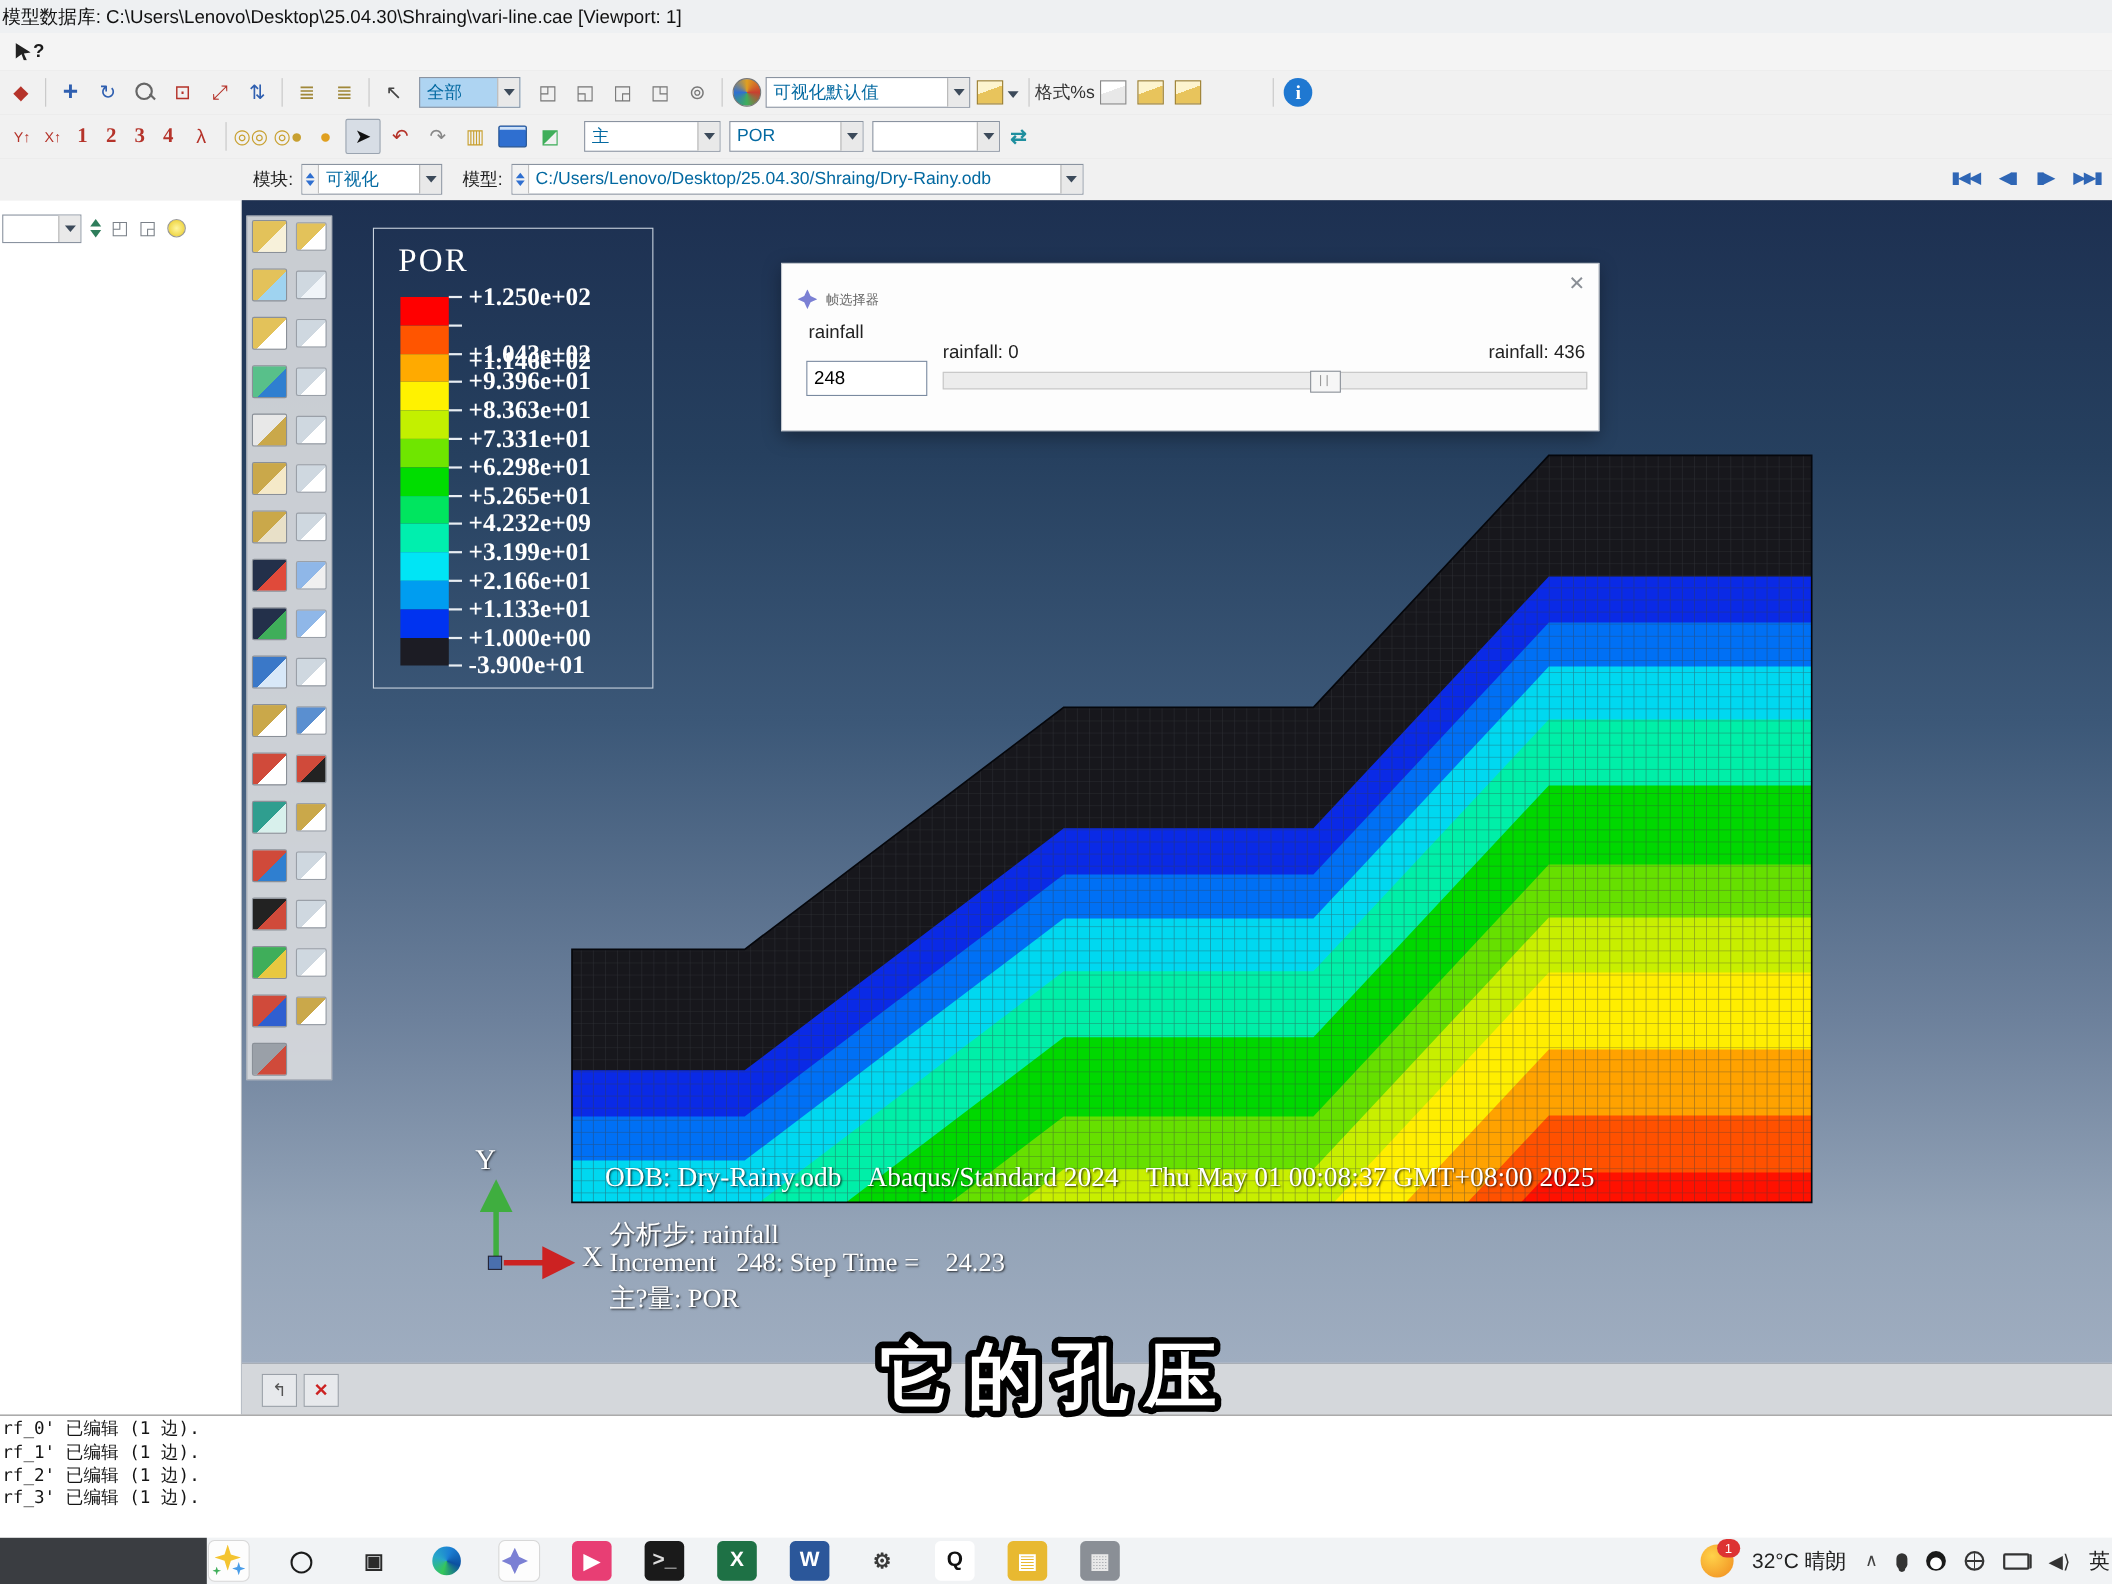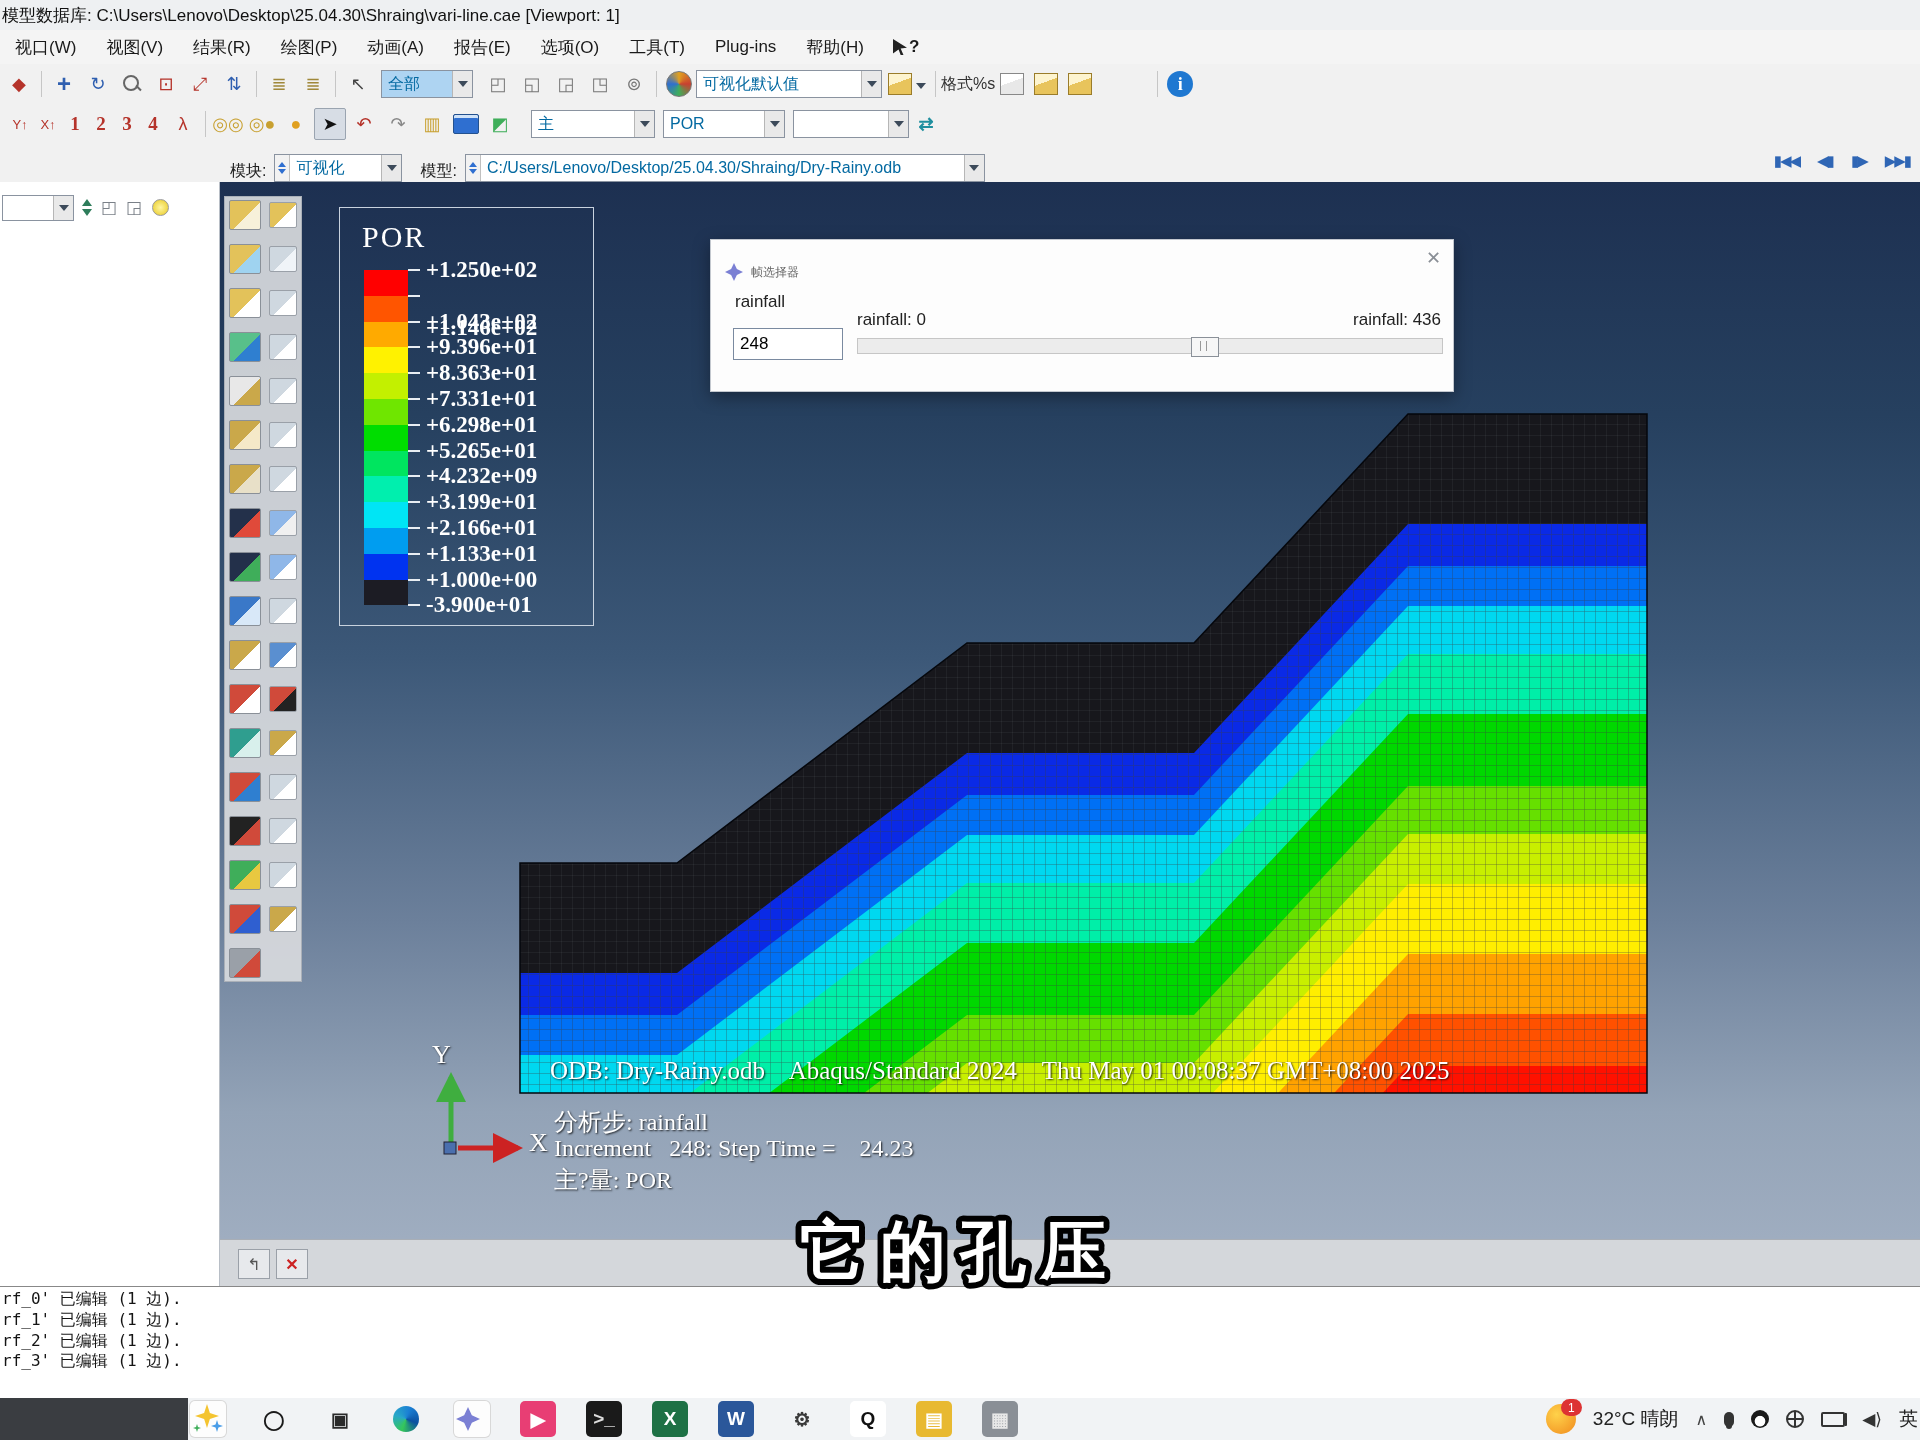--- a/index.html
+++ b/index.html
@@ -13,21 +13,21 @@
   #menubar{left:0;top:30px;width:1920px;height:34px;background:#f4f4f4;border-bottom:1px solid #e2e2e2;
            display:flex;align-items:center;font-size:17px;color:#1a1a1a;}
   .menu-item{padding:0 15px;height:100%;display:flex;align-items:center;}
   #helpcur{width:14px;height:16px;background:#222;clip-path:polygon(0 0,100% 55%,55% 60%,75% 100%,55% 100%,40% 65%,0 90%);margin-left:14px;}
   #helpq{font-weight:bold;margin-left:2px;}
   #toolbar1{left:0;top:64px;width:1920px;height:40px;background:#f1f1f1;border-bottom:1px solid #dcdcdc;
             display:flex;align-items:center;padding-left:2px;font-size:16px;}
   #toolbar2{left:0;top:104px;width:1920px;height:40px;background:#f1f1f1;border-bottom:1px solid #dcdcdc;
             display:flex;align-items:center;padding-left:6px;font-size:16px;}
   #modulebar{left:0;top:144px;width:1920px;height:38px;background:#f1f1f1;border-bottom:1px solid #c9c9c9;
-             display:flex;align-items:flex-end;font-size:16px;color:#222;}
+             display:flex;align-items:center;font-size:16px;color:#222;}
   .icon{display:inline-flex;align-items:center;justify-content:center;width:30px;height:30px;margin:0 1px;
         font-size:18px;line-height:1;border:1px solid transparent;border-radius:2px;}
   .icon.pressed{background:#d7dde5;border:1px solid #9aa4b0;}
   .sep{width:0;height:26px;border-left:1px solid #c6c6c6;margin:0 5px;}
   .combo{display:inline-flex;align-items:center;height:28px;background:#fff;border:1px solid #8a93a0;
          font-size:16px;color:#0369a1;padding-left:6px;box-sizing:border-box;}
   .combo.sel{background:#aed4f2;}
   .combo .val{white-space:nowrap;overflow:hidden;flex:1;}
   .dd{margin-left:auto;width:19px;height:100%;background:#e9e9e9;border-left:1px solid #b6b6b6;
       display:flex;align-items:center;justify-content:center;}
@@ -133,32 +133,20 @@
 </head>
 <body>
 
 <div id="stage">
 
   <div id="titlebar" class="a">
     <span>模型数据库: C:\Users\Lenovo\Desktop\25.04.30\Shraing\vari-line.cae [Viewport: 1]</span>
   </div>
 
   <div id="menubar" class="a">
-    <span id="menu-items" class="row">
-        <span class="menu-item">视口(W)</span>
-        <span class="menu-item">视图(V)</span>
-        <span class="menu-item">结果(R)</span>
-        <span class="menu-item">绘图(P)</span>
-        <span class="menu-item">动画(A)</span>
-        <span class="menu-item">报告(E)</span>
-        <span class="menu-item">选项(O)</span>
-        <span class="menu-item">工具(T)</span>
-        <span class="menu-item">Plug-ins</span>
-        <span class="menu-item">帮助(H)</span>
-      </span>
     <span id="helpcur"></span>
     <span id="helpq">?</span>
   </div>
 
   <div id="toolbar1" class="a">
     <span id="tb1-left" class="row">
         <span class="icon" style="color: rgb(181, 51, 42);">◆</span>
         <span class="sep"></span>
         <span class="icon" style="color: rgb(47, 95, 176); font-size: 24px; font-weight: bold;">+</span>
         <span class="icon" style="color: rgb(47, 95, 176);">↻</span>

